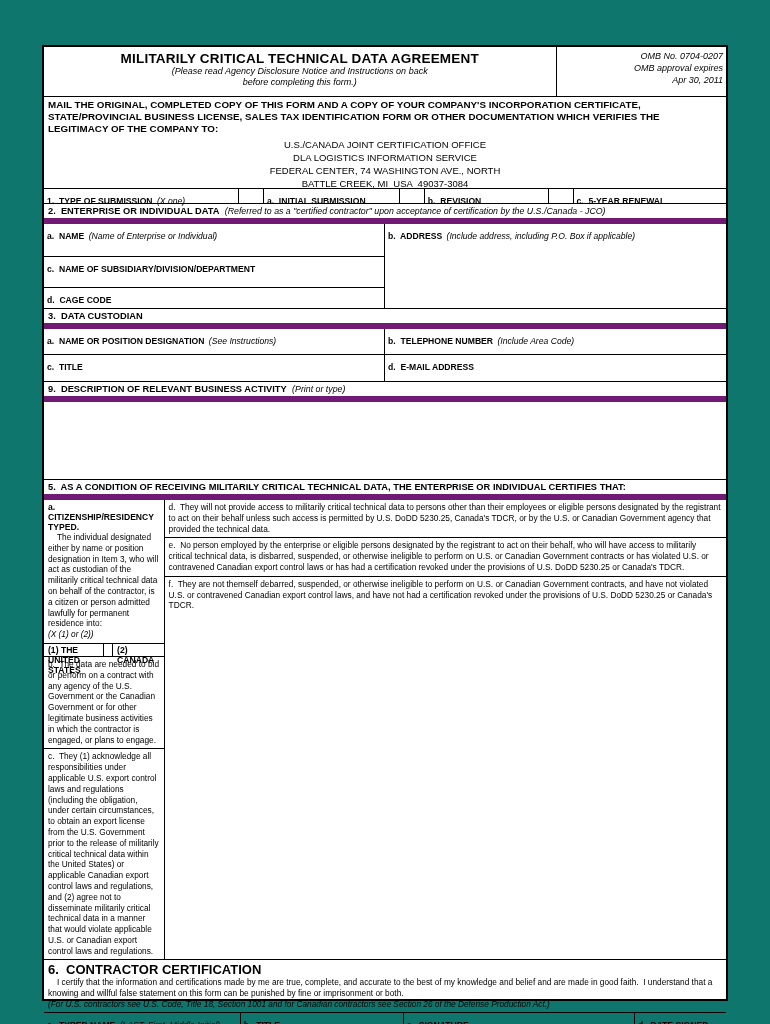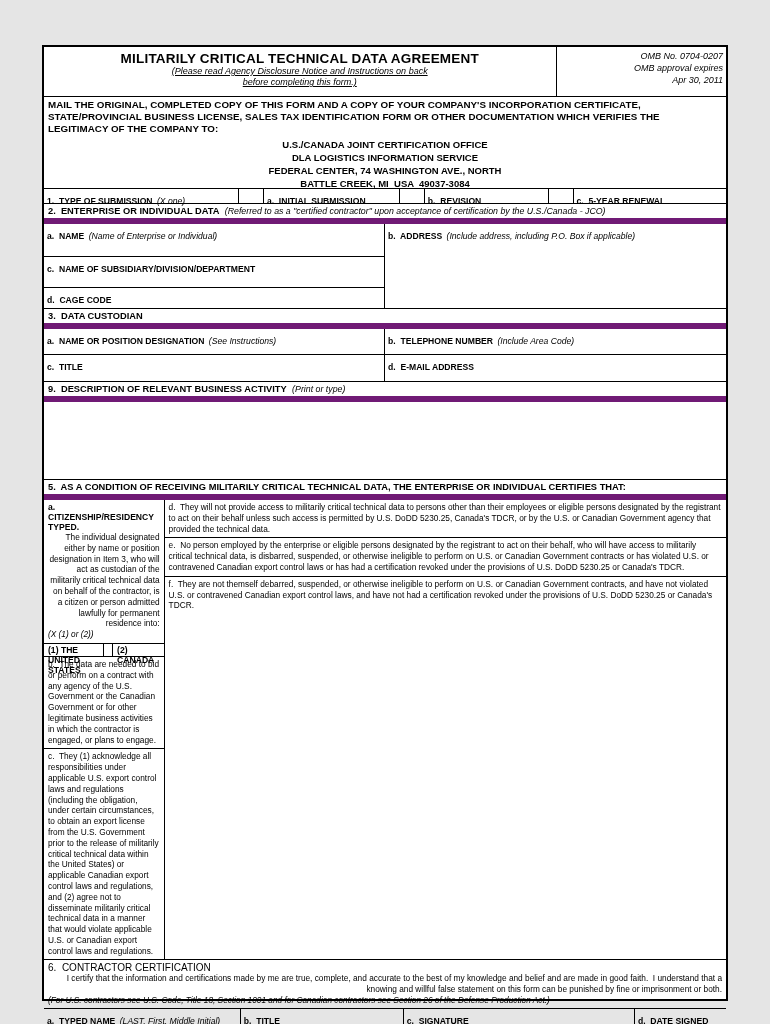--- a/index.html
+++ b/index.html
@@ -1,39 +1,39 @@
 <!DOCTYPE html>
 <html><head>
 <meta charset="utf-8">
 <style>
   * { margin:0; padding:0; box-sizing:border-box; }
   body { font-family:"Liberation Sans","DejaVu Sans",sans-serif; color:#000; background:#fff; }
-  .page { position:relative; width:770px; height:1024px; background:#e5e5e5; overflow:hidden; }
+  .page { position:relative; width:770px; height:1024px; background:#0f766e; overflow:hidden; }
   .form { position:absolute; left:42px; top:45px; width:686px; height:956px; border:2px solid #000; display:flex; flex-direction:column; background:#fff; }
   .row { display:flex; border-bottom:1px solid #000; flex:0 0 auto; }
   .row.blk { display:block; }
   .cell { padding:1px 3px; position:relative; }
   .bl { border-left:1px solid #000; }
   .br { border-right:1px solid #000; }
   .bb { border-bottom:1px solid #000; }
   [data-bind] { white-space:pre-wrap; }
   .lbl { font-size:8.6px; font-weight:bold; }
   .note { font-style:italic; font-weight:normal; }
   .para { font-size:8.3px; line-height:10.8px; }
   .sec-hdr { border-bottom:6px solid #701a75; padding:2px 4px; font-size:9.3px; font-weight:bold; flex:0 0 auto; }
   .sec-hdr .note { font-size:8.8px; margin-left:3px; }
-  .sec-t { font-size:10px; font-weight:normal; padding:2px 4px; }
+  .sec-t { font-size:13px; font-weight:bold; padding:2px 4px; }
   .form-title { font-size:13.5px; font-weight:bold; padding-top:3px; letter-spacing:.2px; }
-  .subtitle { font-size:9px; font-style:italic; line-height:11px;text-decoration:underline; }
+  .subtitle { font-size:9px; font-style:italic; line-height:11px; }
   .omb { font-size:9px; font-style:italic; line-height:12px; padding-left:5px; }
   .omb-cell { padding-top:3px;text-align:right; }
   .mail-instr { font-size:9.8px; font-weight:bold; line-height:12px; padding:2px 4px; }
-  .addr { text-align:center; font-weight:bold; font-size:9.5px; line-height:13px; margin-top:1px; }
+  .addr { text-align:center; font-weight:normal; font-size:9.5px; line-height:13px; margin-top:1px; }
   .addr div { white-space:pre-wrap; }
-  .indent { text-indent:9px;text-align:right; }
+  .indent { text-indent:9px; }
   .col { display:flex; flex-direction:column; }
   .optrow { display:flex; border-top:1px solid #000; border-bottom:1px solid #000; height:14px; flex:0 0 auto; }
   .optcell { padding:1px 4px; }
   .cb { background:#fff; }
   .s5block { padding:2px 4px 3px 4px; }
   .footer { position:absolute; left:42px; top:1004px; width:686px; display:flex; align-items:flex-end;margin-top:36px; }
   .f-num { font-size:11.5px; font-weight:bold; }
   .f-ed { flex:1; text-align:center; font-size:9.5px; }
   .f-sw { font-size:8px; }
   .grow { flex:1 1 auto; }

